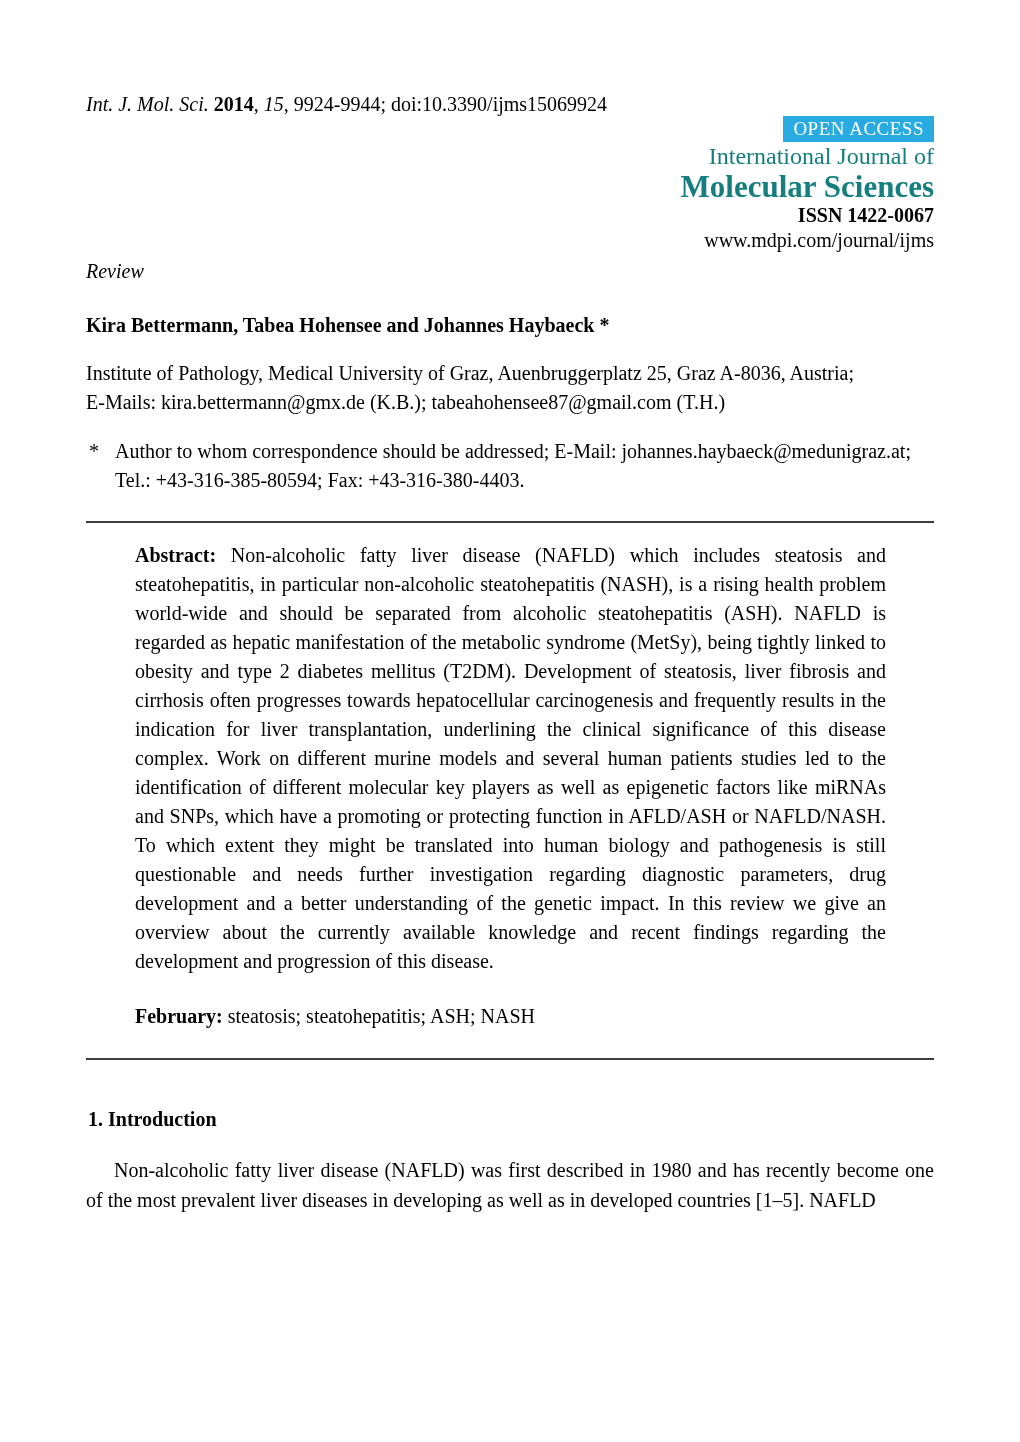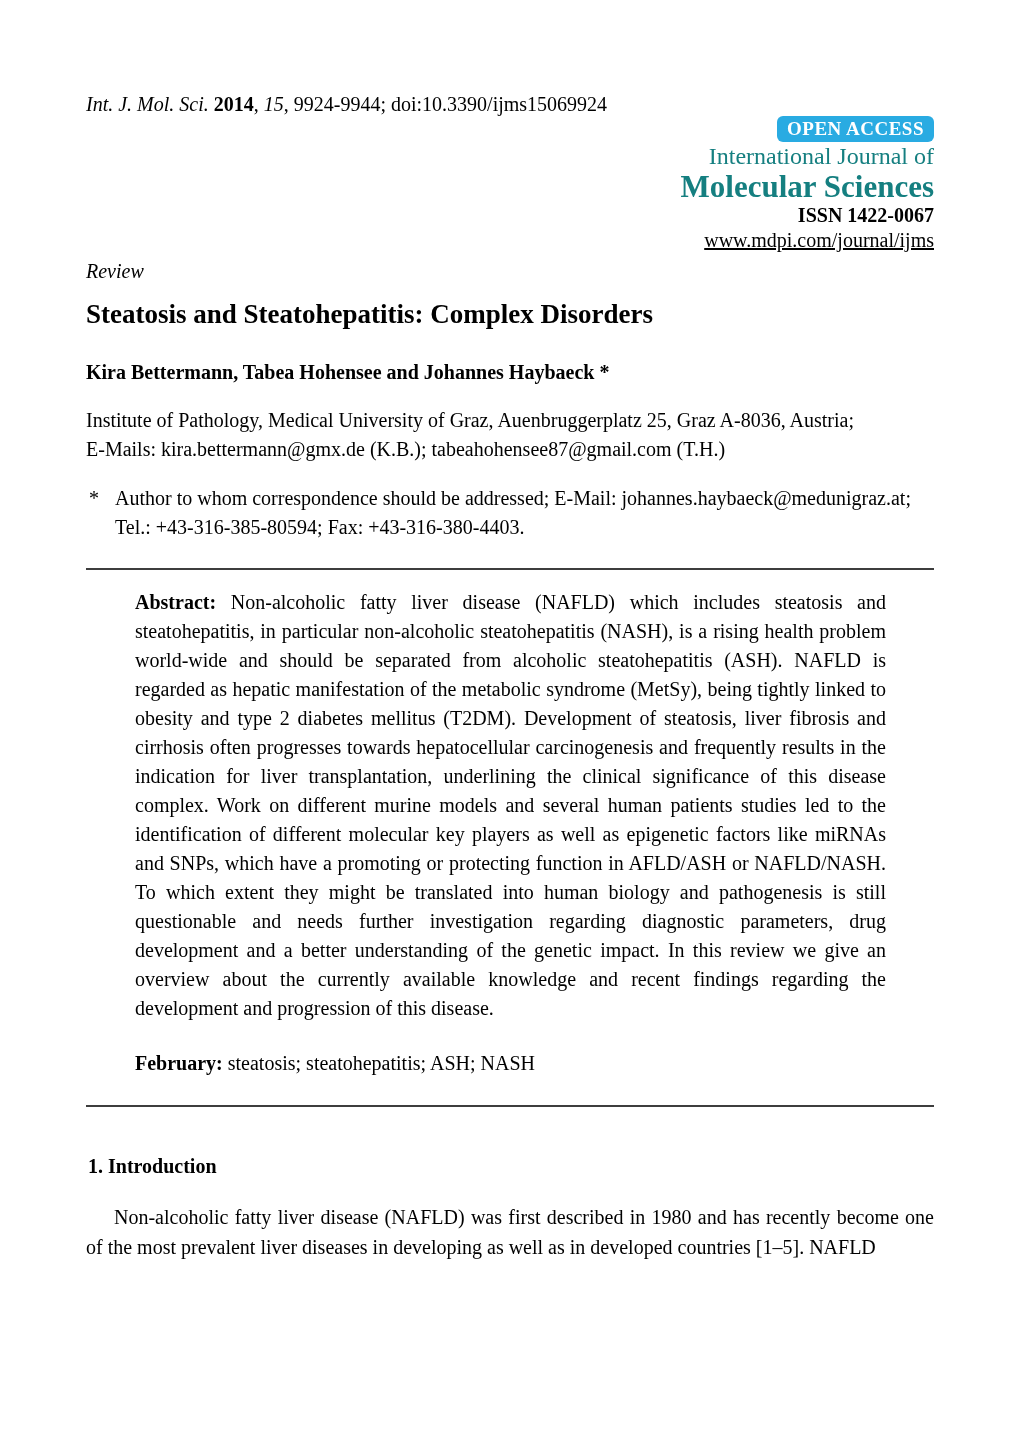--- a/index.html
+++ b/index.html
@@ -18,31 +18,30 @@
   .ital { font-style:italic; }
   .bold { font-weight:bold; }
 
   .citation { font-size:20px; line-height:24px; }
 
   .masthead { text-align:right; }
   .badge {
     display:inline-block;
     background:var(--open_access_bg, #29ABE2);
     color:var(--open_access_text, #ffffff);
-    font-weight:bold;
+    font-weight:normal;
     font-size:19px;
     line-height:20px;
     padding:3px 10px;
     letter-spacing:0.5px;
-    border-radius:6px;
   }
   .jname1 { color:var(--teal,#157F80); font-size:24px; line-height:28px; }
   .jname2 { color:var(--teal,#157F80); font-size:31px; line-height:33px; font-weight:bold; }
   .issn   { font-size:20px; line-height:25px; font-weight:bold; }
-  .jurl   { font-size:20px; line-height:25px;text-decoration:underline; }
+  .jurl   { font-size:20px; line-height:25px; }
 
   .review { margin-top:6px; font-style:italic; line-height:25px; }
 
   h1.title {
     margin:14px 0 0 0;
     font-size:27px; line-height:33px; font-weight:bold;
   }
   .authors { margin-top:29px; font-weight:bold; line-height:25px; }
 
   .affiliation { margin-top:21px; line-height:29px; }
@@ -85,21 +84,20 @@
     <div class="masthead">
       <div class="badge-row"><span class="badge">OPEN ACCESS</span></div>
       <div class="jname1">International Journal of</div>
       <div class="jname2">Molecular Sciences</div>
       <div class="issn">ISSN 1422-0067</div>
       <div class="jurl">www.mdpi.com/journal/ijms</div>
     </div>
 
     <div class="review">Review</div>
 
-    <h1 class="title">Steatosis and Steatohepatitis: Complex Disorders</h1>
 
     <div class="authors">Kira Bettermann, Tabea Hohensee and Johannes Haybaeck *</div>
 
     <div class="affiliation">
       <div>Institute of Pathology, Medical University of Graz, Auenbruggerplatz 25, Graz A-8036, Austria;</div>
       <div>E-Mails: kira.bettermann@gmx.de (K.B.); tabeahohensee87@gmail.com (T.H.)</div>
     </div>
 
     <div class="correspondence">
       <span class="marker">*</span>

